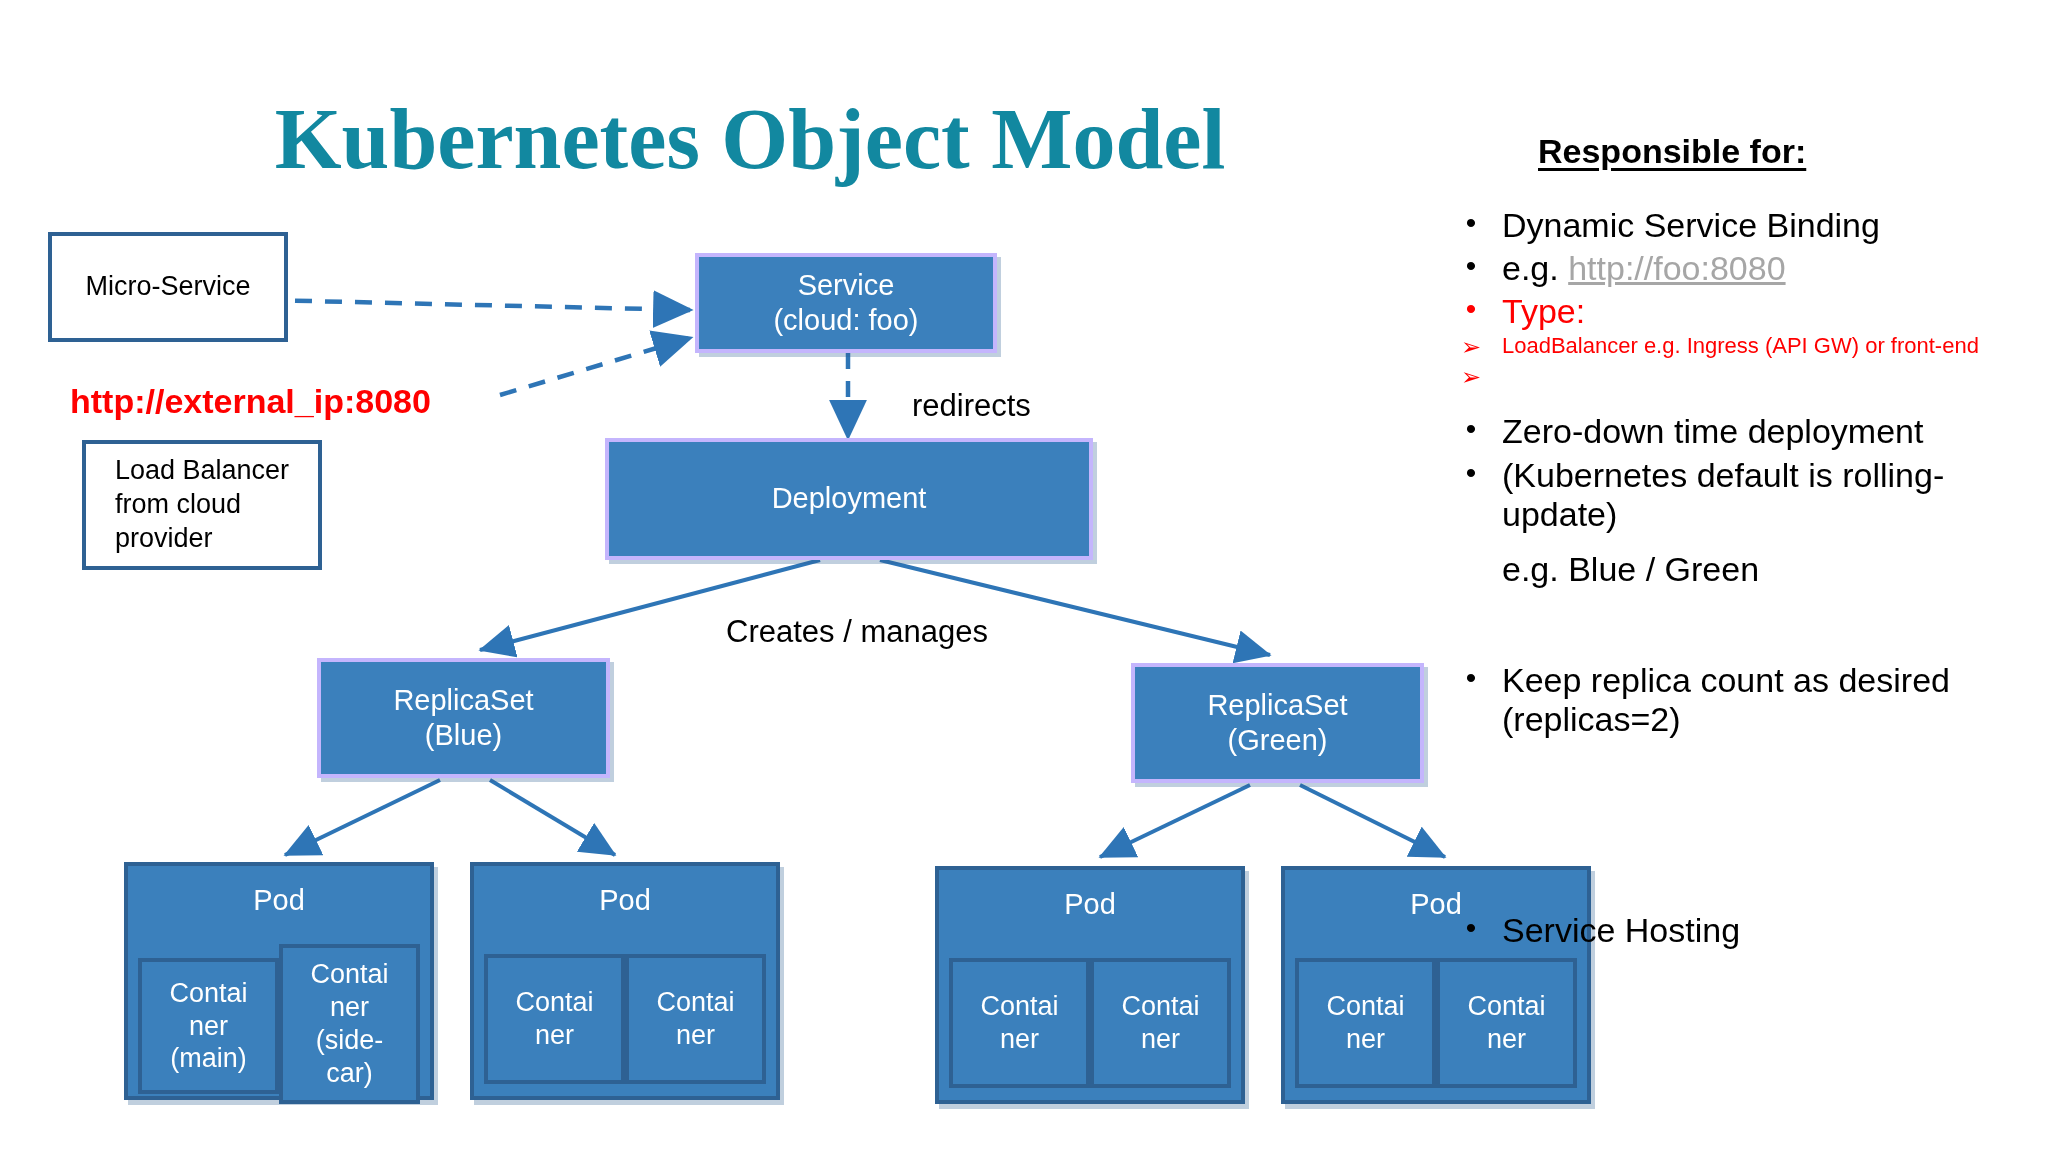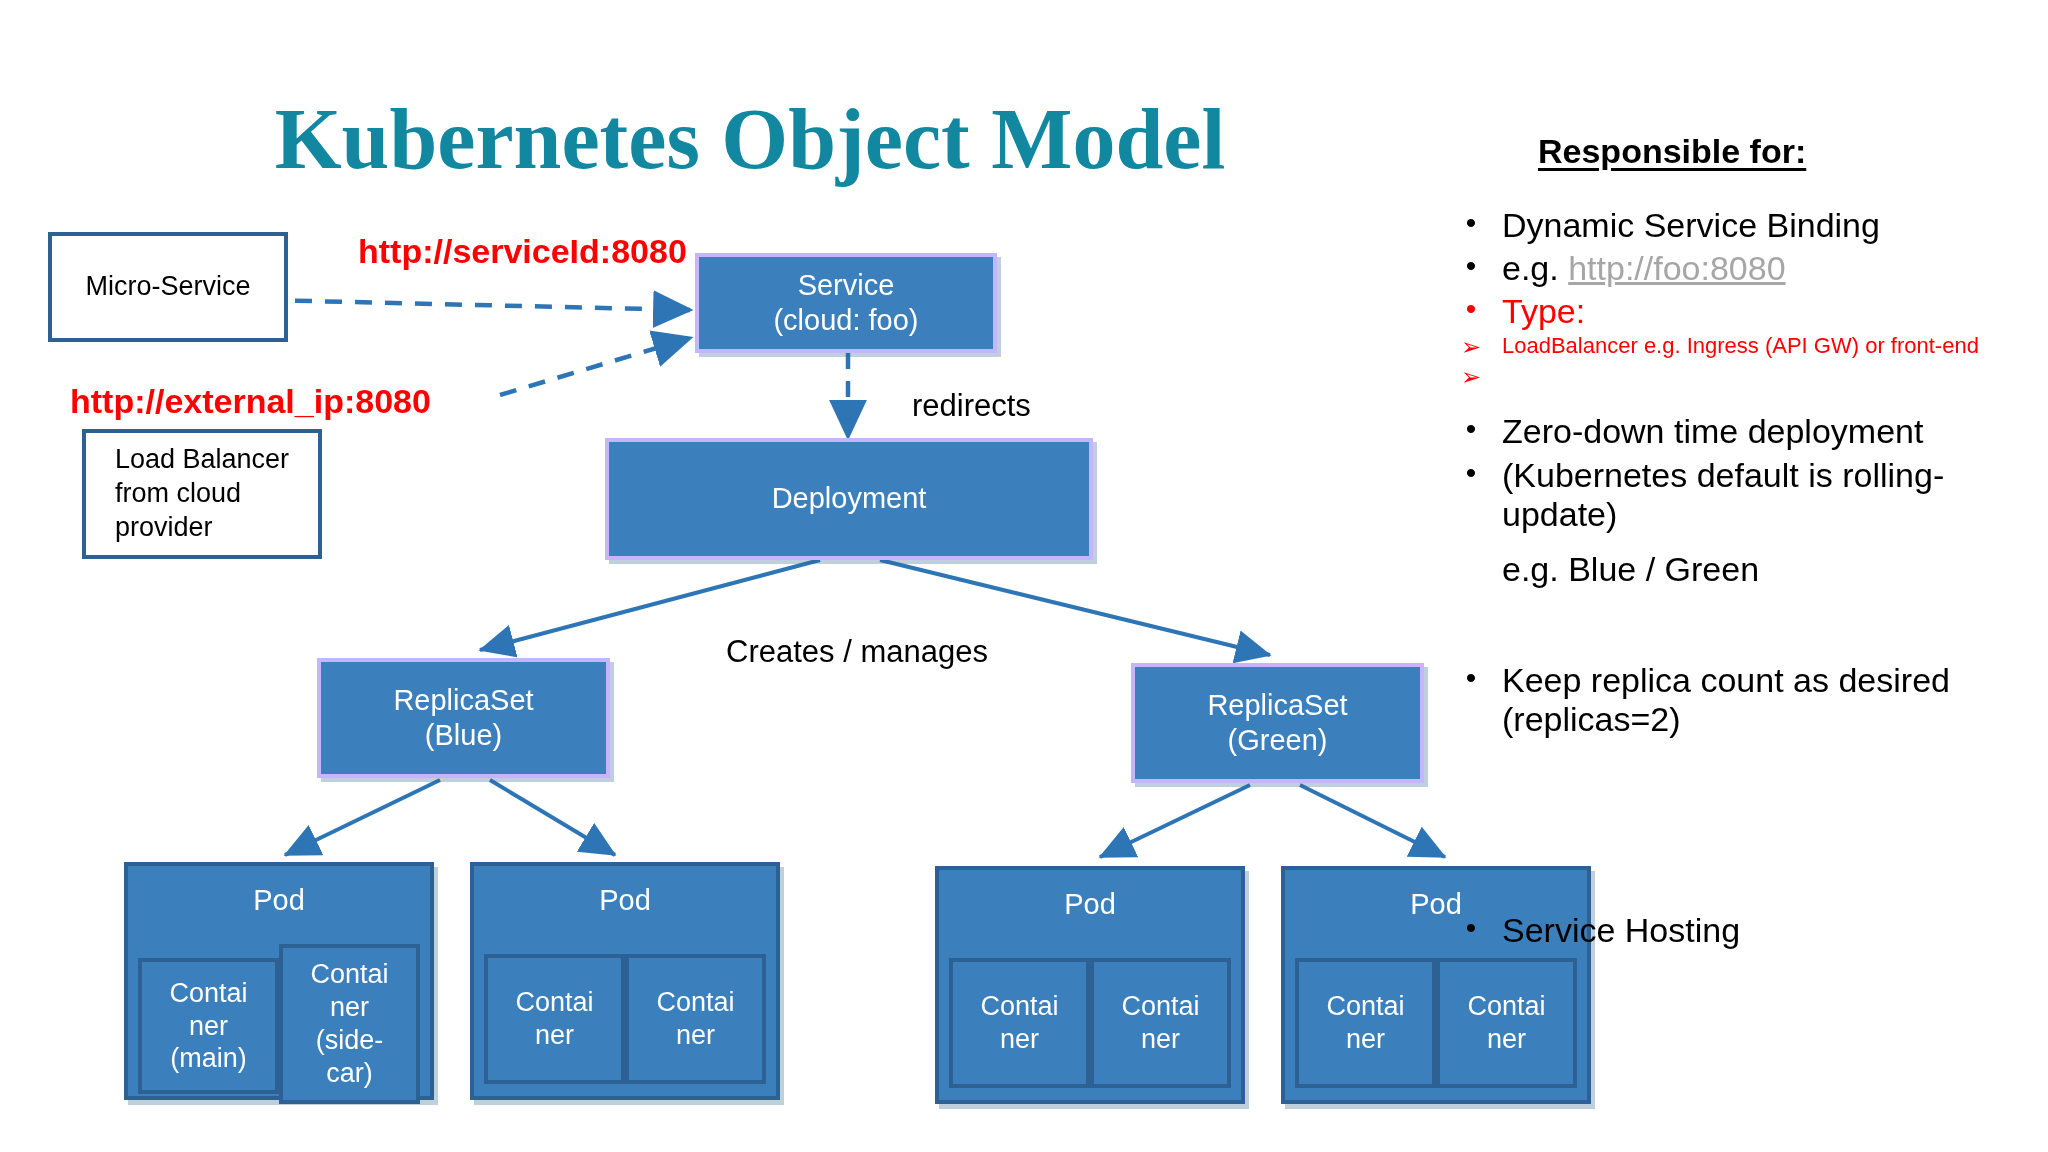--- a/index.html
+++ b/index.html
@@ -90,45 +90,44 @@
 
     <path d="M440,780 L285,855" stroke="#2E75B6" stroke-width="4" fill="none" marker-end="url(#ahSolid)"></path>
     <path d="M490,780 L615,855" stroke="#2E75B6" stroke-width="4" fill="none" marker-end="url(#ahSolid)"></path>
 
     <path d="M1250,785 L1100,857" stroke="#2E75B6" stroke-width="4" fill="none" marker-end="url(#ahSolid)"></path>
     <path d="M1300,785 L1445,857" stroke="#2E75B6" stroke-width="4" fill="none" marker-end="url(#ahSolid)"></path>
   </svg>
 
   <div class="title">Kubernetes Object Model</div>
 
-  <div class="lbl lbl-red" style="left:358px;top:232px;">http://serviceId:8080</div>
   <div class="lbl lbl-red" style="left:70px;top:382px;">http://external_ip:8080</div>
 
   <div class="box box-white" style="left:48px;top:232px;width:240px;height:110px;">
     <span>Micro-Service</span>
   </div>
 
-  <div class="box box-white" style="left:82px;top:429px;width:240px;height:130px;white-space:pre-line;">
+  <div class="box box-white" style="left:82px;top:440px;width:240px;height:130px;white-space:pre-line;">
     <span>Load Balancer
 from cloud
 provider</span>
   </div>
 
   <div class="box box-blue" style="left:695px;top:253px;width:302px;height:100px;flex-direction:column;">
     <span>Service</span>
     <span>(cloud: foo)</span>
   </div>
 
   <div class="lbl lbl-blk" style="left:912px;top:388px;">redirects</div>
 
   <div class="box box-blue" style="left:605px;top:438px;width:488px;height:122px;">
     <span>Deployment</span>
   </div>
 
-  <div class="lbl lbl-blk" style="left:726px;top:634px;">Creates / manages</div>
+  <div class="lbl lbl-blk" style="left:726px;top:614px;">Creates / manages</div>
 
   <div class="box box-blue" style="left:317px;top:658px;width:293px;height:120px;flex-direction:column;">
     <span>ReplicaSet</span>
     <span>(Blue)</span>
   </div>
 
   <div class="box box-blue" style="left:1131px;top:663px;width:293px;height:120px;flex-direction:column;">
     <span>ReplicaSet</span>
     <span>(Green)</span>
   </div>

